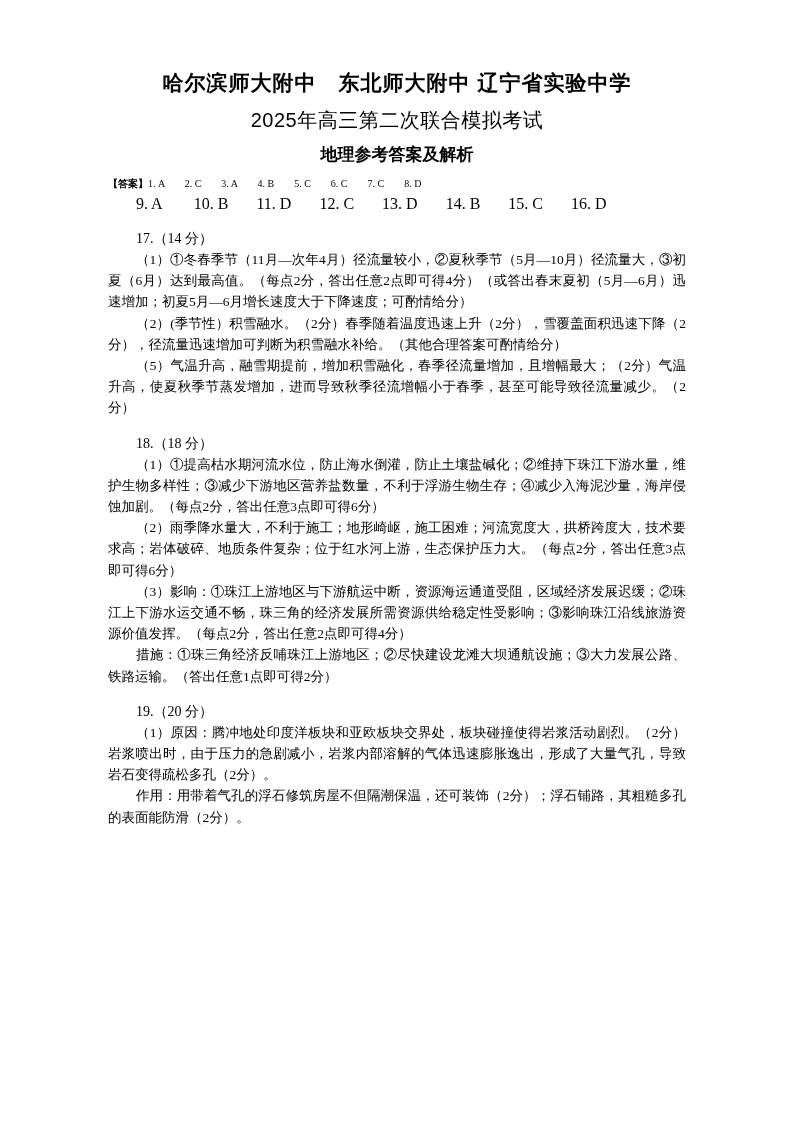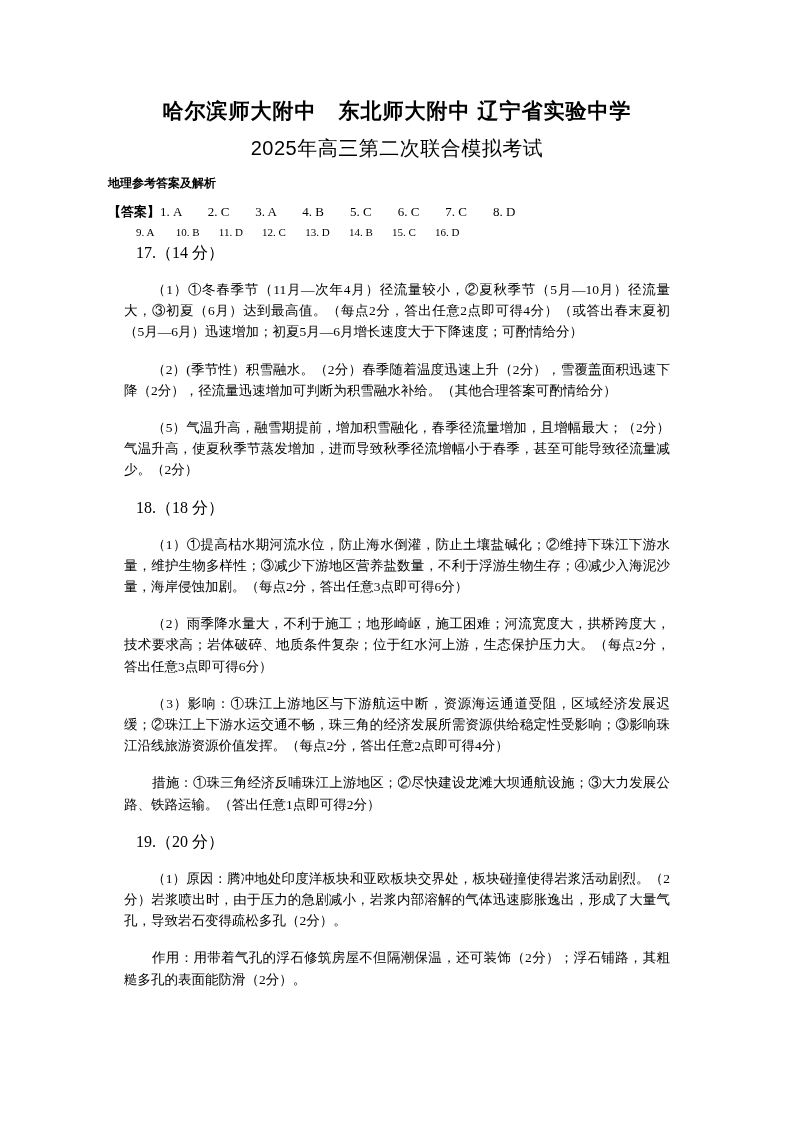--- a/index.html
+++ b/index.html
@@ -11,77 +11,77 @@
     width: 794px;
     height: 1123px;
     font-family: "Liberation Serif", "DejaVu Serif", serif;
     color: #000000;
   }
   .page {
     position: relative;
     width: 794px;
     height: 1123px;
     box-sizing: border-box;
-    padding: 96px 108px 0 108px;
+    padding: 68px 108px 0 108px;
   }
   .title-main {
     text-align: center;
     font-size: 21px;
     font-weight: bold;
     letter-spacing: 1px;
     line-height: 30px;
     margin: 0 0 8px 0;
     font-family: "Liberation Sans", "DejaVu Sans", sans-serif;
   }
   .title-sub {
     text-align: center;
     font-size: 20px;
     font-weight: normal;
     letter-spacing: 0.5px;
     line-height: 28px;
     margin: 0 0 10px 0;
     font-family: "Liberation Sans", "DejaVu Sans", sans-serif;
   }
   .title-third {
-    text-align: left;
-    font-size: 12px;
+    text-align: center;
+    font-size: 17px;
     font-weight: bold;
     line-height: 22px;
     margin: 0 0 8px 0;
     font-family: "Liberation Sans", "DejaVu Sans", sans-serif;
   }
   .ans-block {
     font-size: 13.5px;
     line-height: 20px;
   }
   .ans-row {
     white-space: pre;
-    font-size: 13px;
+    font-size: 10px;
     line-height: 20px;
   }
   .ans-label {
     font-weight: bold;
     font-family: "Liberation Sans", "DejaVu Sans", sans-serif;
   }
   .ans-row-2 {
     white-space: pre;
-    font-size: 11px;
+    font-size: 16px;
     line-height: 20px;
     padding-left: 28px;
   }
   .q-head {
-    font-size: 16px;
+    font-size: 14px;
     line-height: 21px;
-    margin-top: 0;
+    margin-top: 14px;
     text-indent: 28px;
   }
   p.para {
     font-size: 13.5px;
     line-height: 21.2px;
-    margin: 16px;
+    margin: 0;
     text-indent: 28px;
     text-align: justify;
     text-justify: inter-ideograph;
   }
 </style>
 </head>
 <body>
 
 <div class="page">
 

